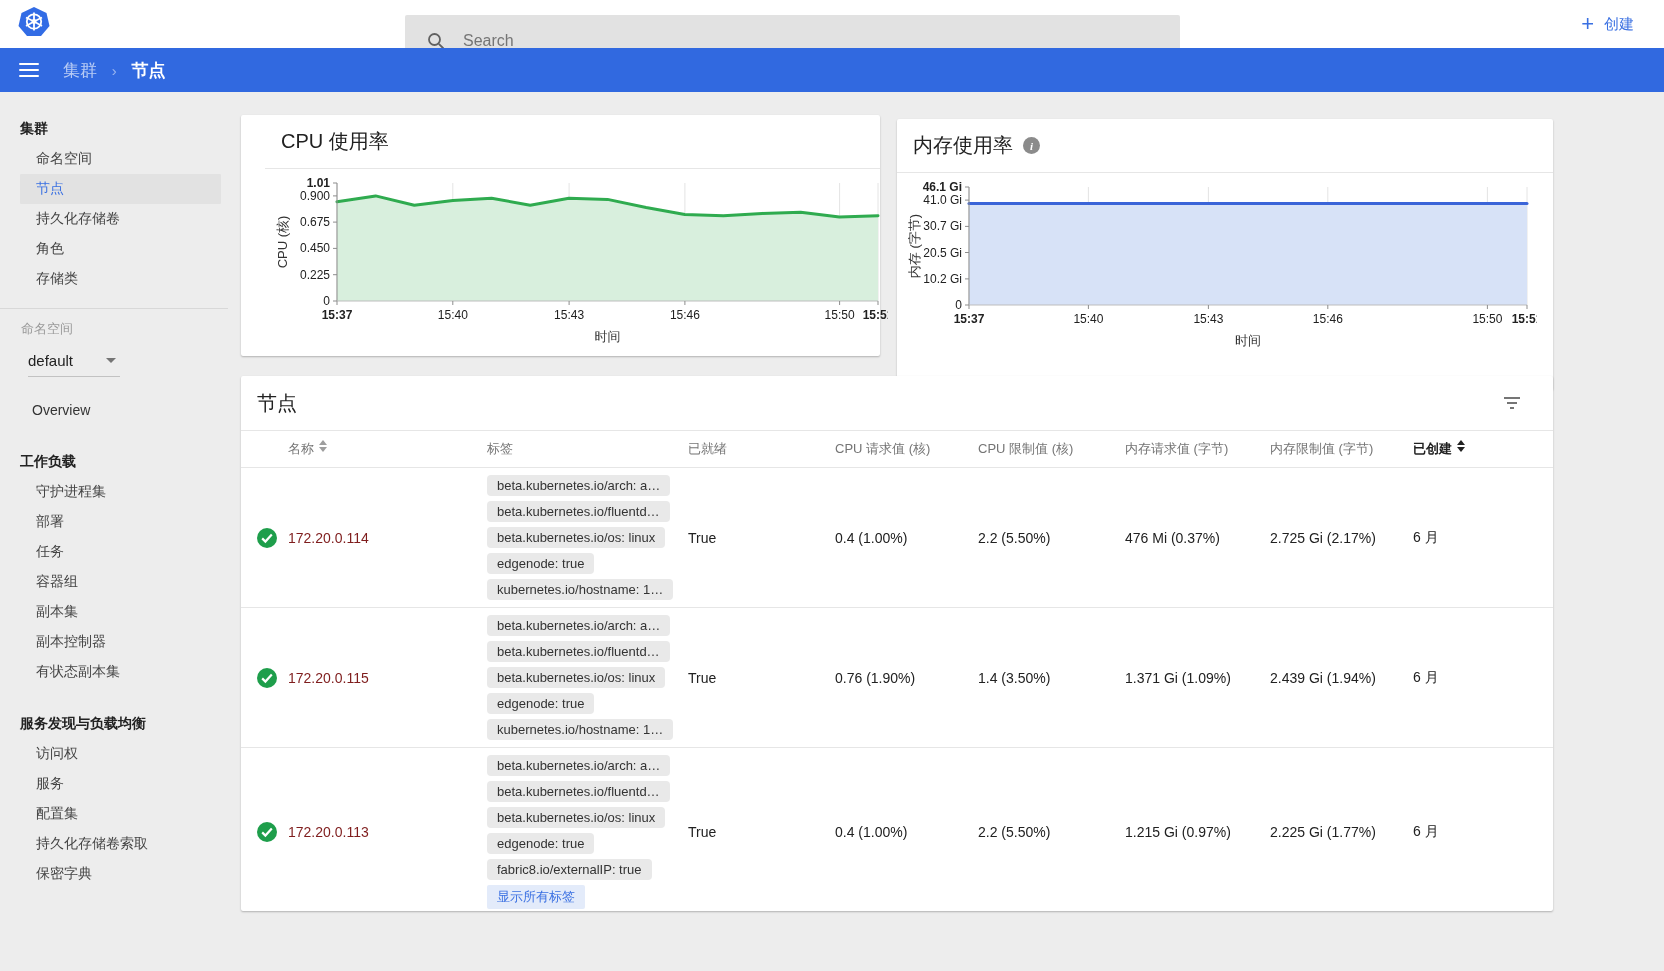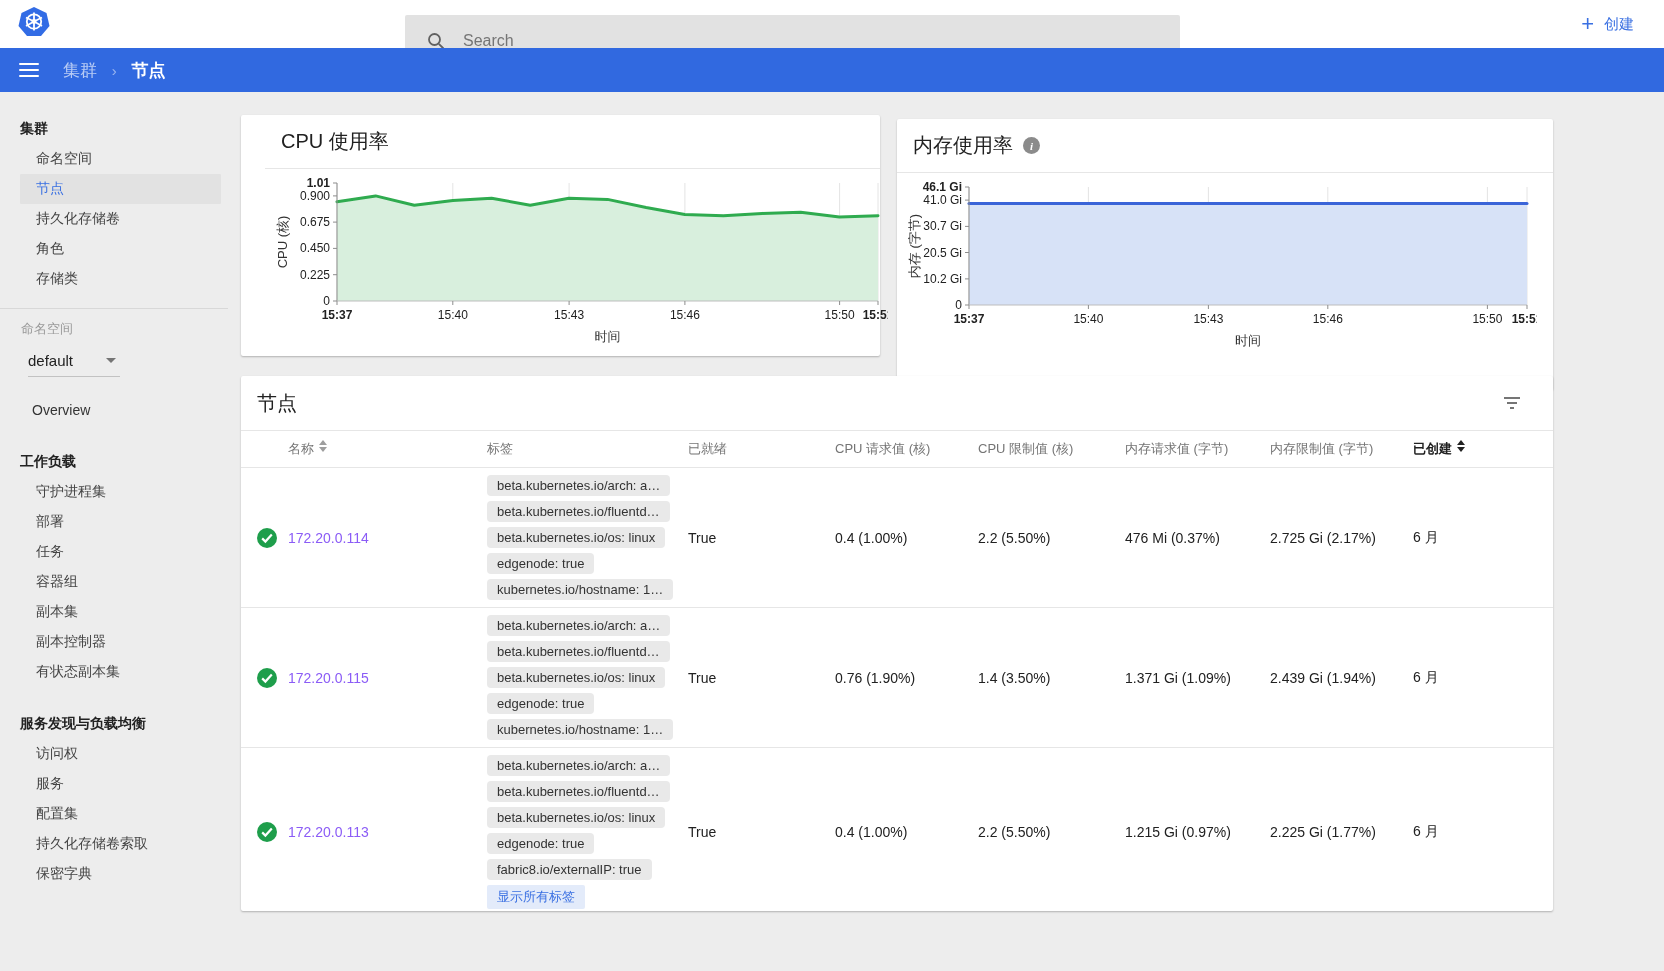--- a/index.html
+++ b/index.html
@@ -79,21 +79,21 @@
   .sort-glyph i.down { border-top:5px solid #9e9e9e; }
   .th.sorted .sort-glyph i.up { border-bottom-color:#212121; }
   .th.sorted .sort-glyph i.down { border-top-color:#212121; }
   .trow { border-bottom:1px solid #e6e6e6; font-size:14px; color:#212121; }
   .trow:last-child { border-bottom:none; }
   .cell-labels { display:flex; flex-direction:column; align-items:flex-start; gap:5px;
     padding:7px 0; }
   .chip { background:#e9e9e9; border-radius:4px; padding:3px 10px; font-size:13px;
     color:#333; white-space:nowrap; }
   .chip.show-all { background:#e3ebfa; color:#3a70e2; border-radius:2px; cursor:pointer; }
-  .name-link { color:#8b5cf6; cursor:pointer; font-size:14px; }
+  .name-link { color:#7f1d1d; cursor:pointer; font-size:14px; }
   .status-ok { width:20px; height:20px; display:flex; }
 </style>
 </head>
 <body>
 
 <div class="topbar">
   <svg class="logo" viewBox="0 0 32 32">
     <polygon points="16,1 28.5,7 31.5,20 23,30 9,30 0.5,20 3.5,7" fill="#326ce5"></polygon>
     <circle cx="16" cy="15.5" r="7.2" fill="none" stroke="#fff" stroke-width="1.8"></circle>
     <g stroke="#fff" stroke-width="1.8">

